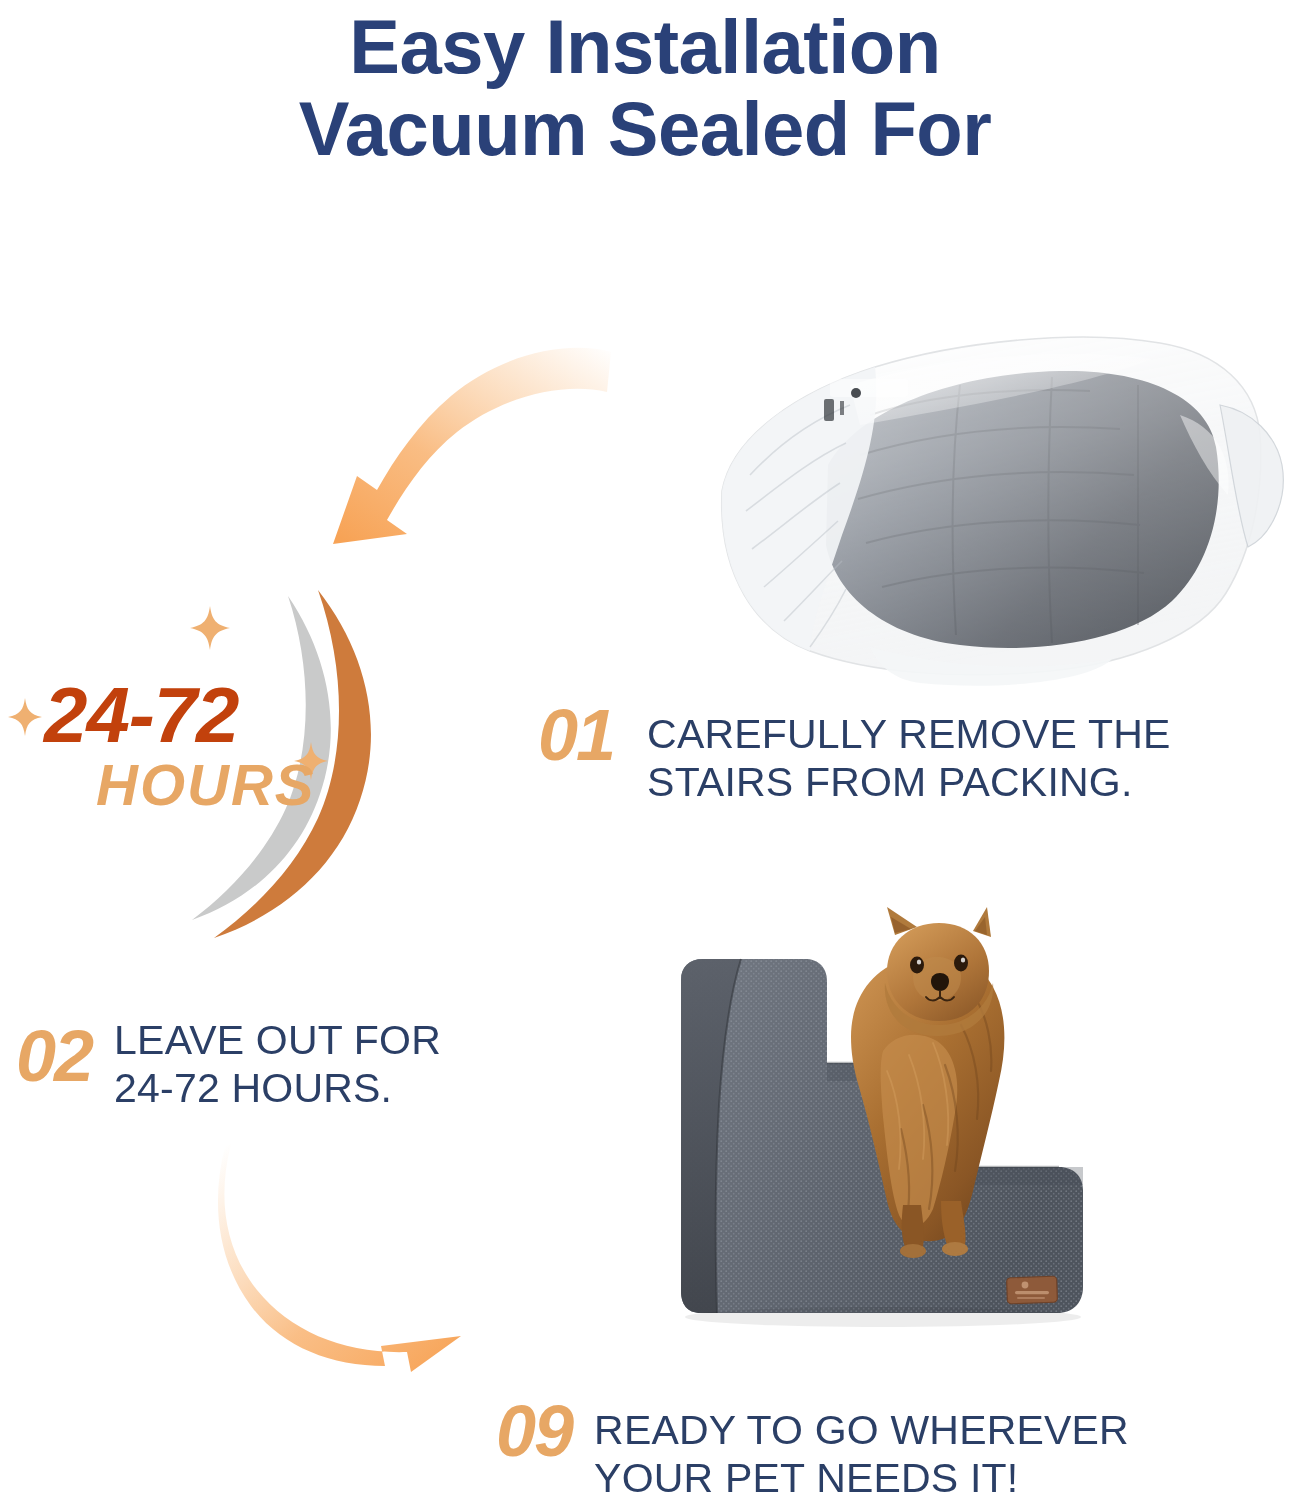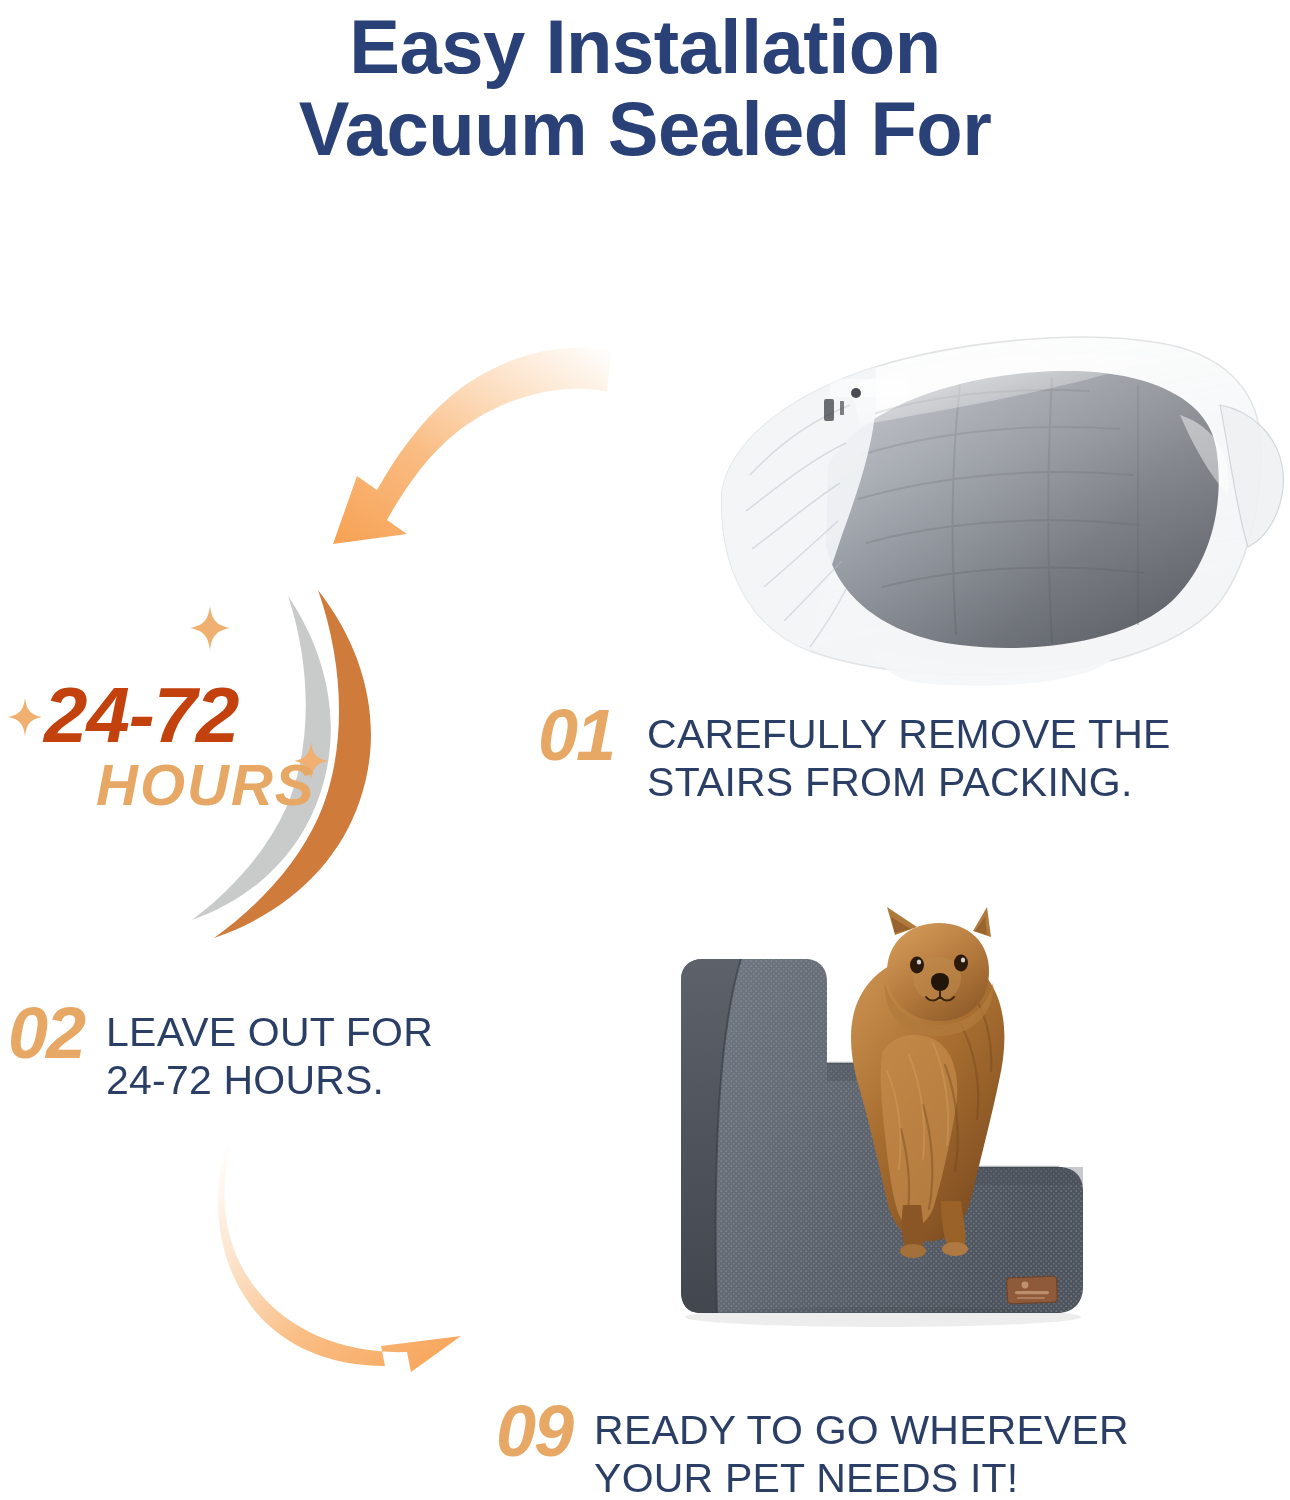--- a/index.html
+++ b/index.html
@@ -53,22 +53,22 @@
     font-weight: normal;
     font-size: 41px;
     line-height: 1.18;
     letter-spacing: 0.2px;
     white-space: pre-line;
   }
 
   #step-01 { left: 538px; top: 702px; }
   #step-01 .step-text { margin-left: 33px; margin-top: 8px; }
 
-  #step-02 { left: 8px; top: 1000px; }
-  #step-02 .step-text { margin-left: 22px; margin-top: 8px; }
+  #step-02 { left: 16px; top: 1000px; align-items: center; }
+  #step-02 .step-text { margin-left: 22px; margin-top: 16px; }
 
   #step-03 { left: 496px; top: 1398px; }
   #step-03 .step-text { margin-left: 22px; margin-top: 8px; }
 
   
   #hours-badge {
     position: absolute;
     left: 0px;
     top: 588px;
     width: 440px;

